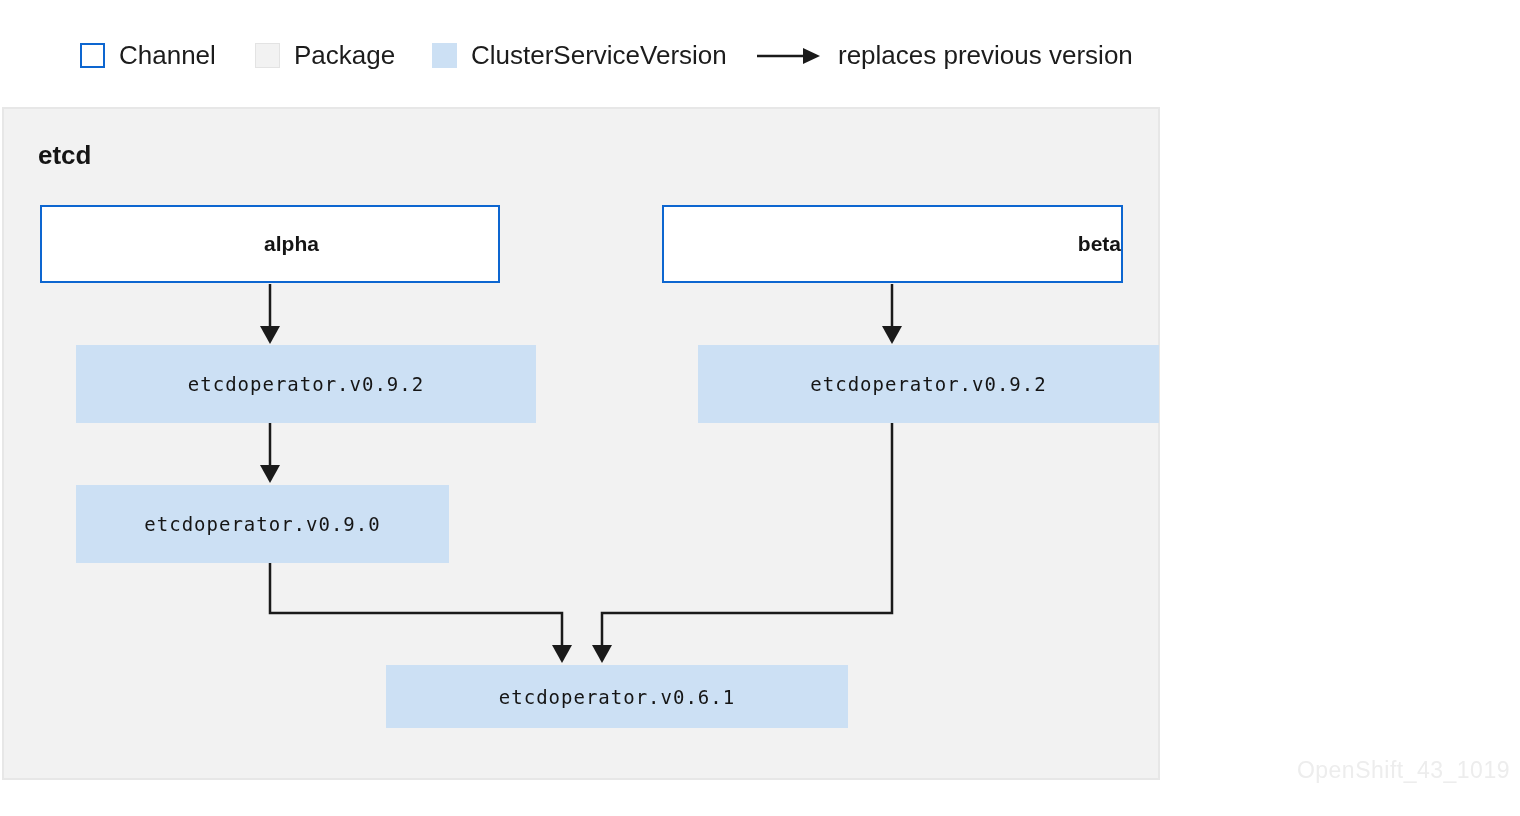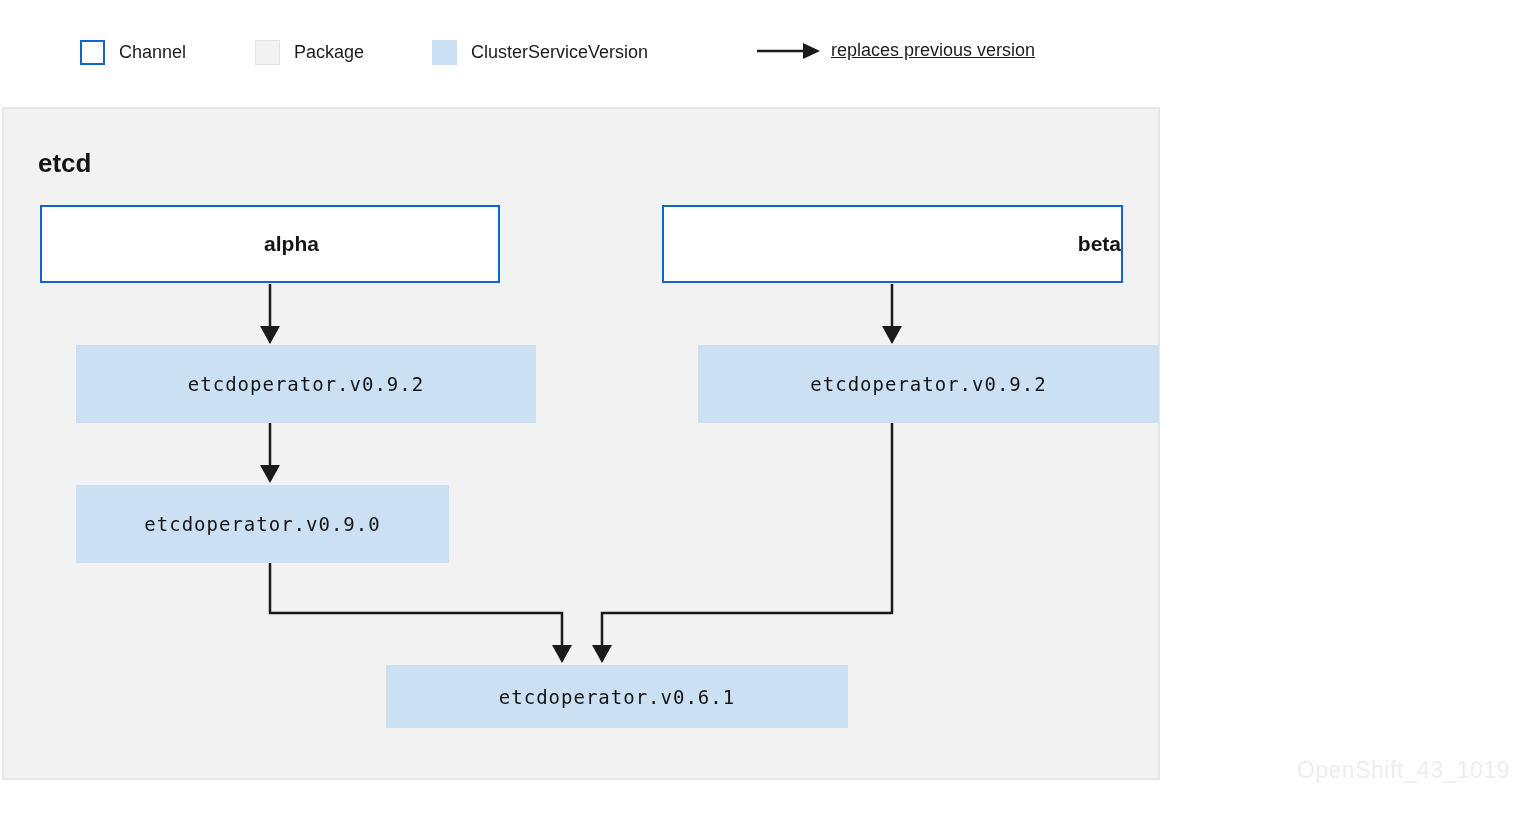--- a/index.html
+++ b/index.html
@@ -19,38 +19,38 @@
     width:1520px;height:816px;
     background:#ffffff;
     font-family:"Liberation Sans", sans-serif;
     color:var(--text);
     overflow:hidden;
   }
   
   .legend-item{
     position:absolute;top:40px;
     display:flex;align-items:center;gap:14px;
-    font-size:18px;color:#1c1c1c;
+    font-size:26px;color:#1c1c1c;
     white-space:nowrap;
   }
   .swatch{width:25px;height:25px;flex:0 0 auto;}
   .swatch.channel{background:var(--channel_fill);border:2.5px solid var(--channel_border);}
   .swatch.package{background:var(--package_fill);border:1px solid #e3e3e3;}
   .swatch.csv{background:var(--csv_fill);}
-  .legend-arrow-item{gap:10px;text-decoration:underline;}
+  .legend-arrow-item{gap:17px;}
   .legend-arrow-glyph{width:64px;height:18px;flex:0 0 auto;}
   
   .package-box{
     position:absolute;left:2px;top:107px;width:1158px;height:673px;
     background:var(--package_fill);
     border:2px solid var(--package_border);
   }
   .package-title{
     position:absolute;left:38px;top:140px;
-    font-size:26px;font-weight:bold;color:var(--text);margin-top:8px;
+    font-size:26px;font-weight:bold;color:var(--text);
   }
   
   .node{
     position:absolute;
     display:flex;align-items:center;justify-content:center;
     text-align:center;
   }
   .node.channel{
     background:var(--channel_fill);
     border:2.5px solid var(--channel_border);

